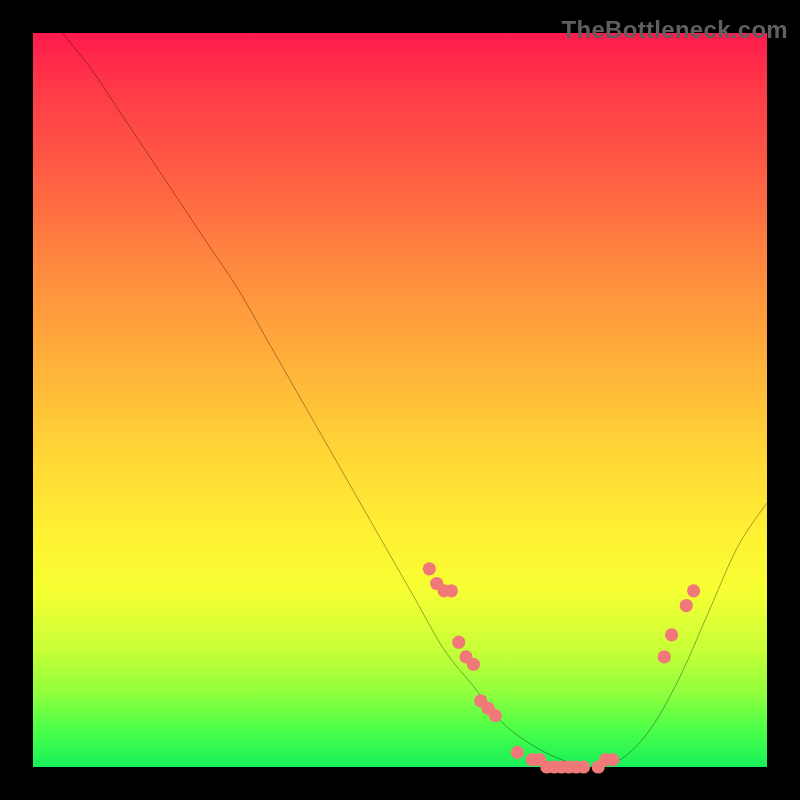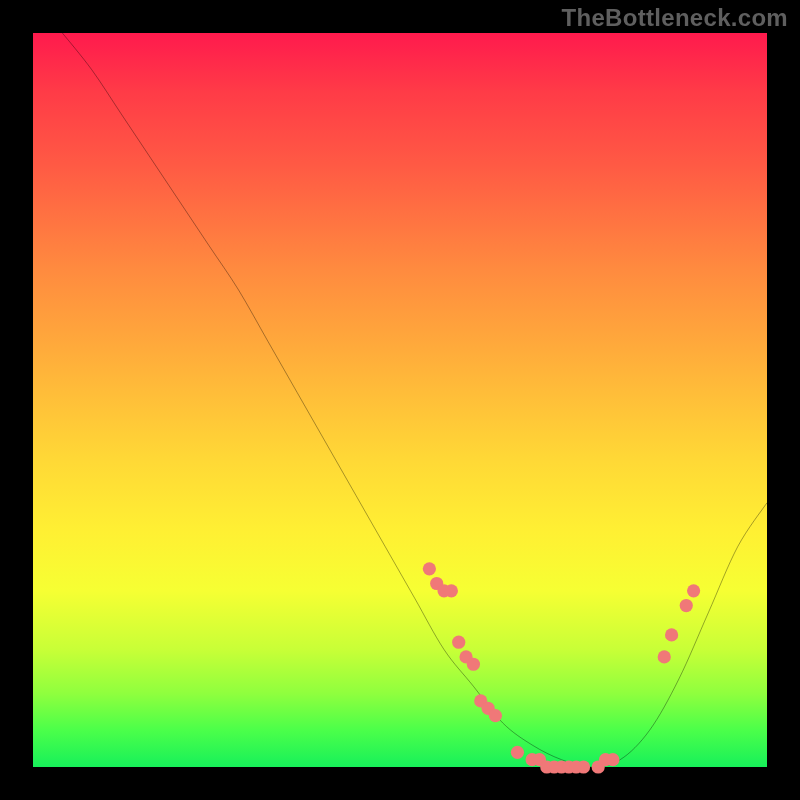--- a/index.html
+++ b/index.html
@@ -12,21 +12,21 @@
     font-family: Arial, Helvetica, sans-serif;
   }
   .frame {
     position: relative;
     width: 800px;
     height: 800px;
     background: #000;
   }
   .watermark {
     position: absolute;
-    top: 4px;
+    top: 16px;
     right: 12px;
     color: #5f5f5f;
     font-size: 24px;
     font-weight: 600;
     letter-spacing: 0.3px;
     z-index: 10;
   }
   .plot-area {
     position: absolute;
     left: 33px;

